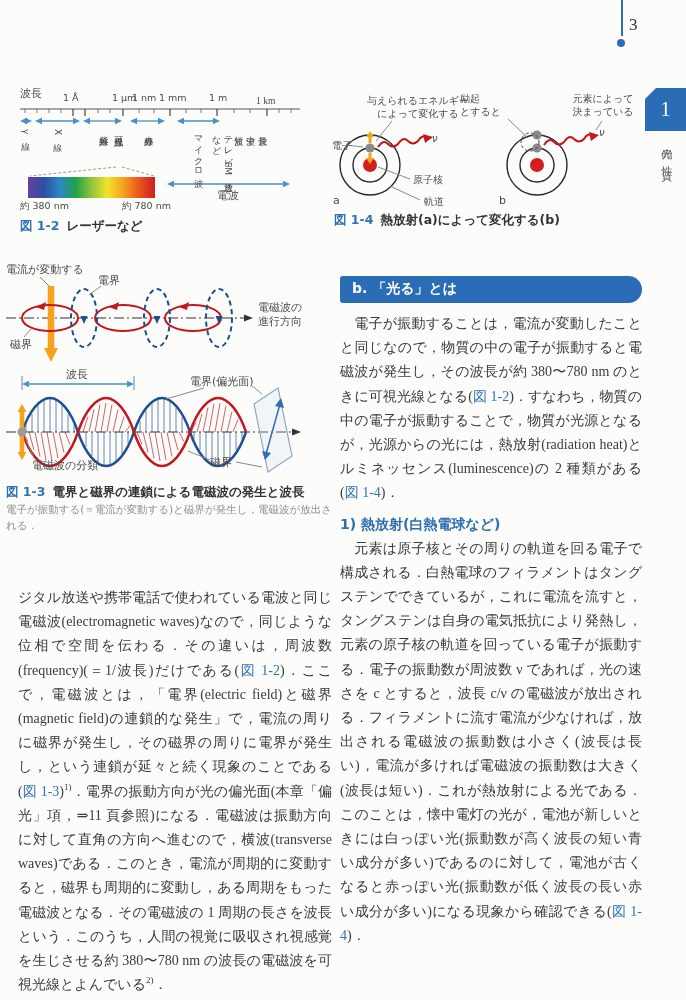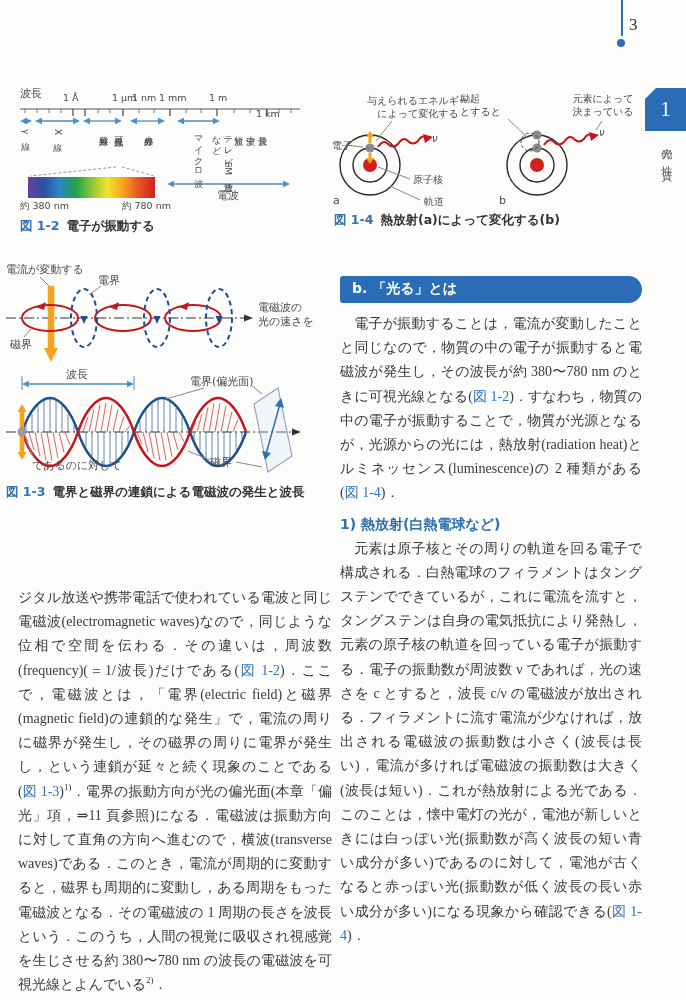--- a/index.html
+++ b/index.html
@@ -102,37 +102,37 @@
         <line x1="154" y1="99" x2="267" y2="99" stroke="#4a8fc7" stroke-width="1.3"></line>
         <polygon points="149,99 156,95.8 156,102.2" fill="#4a8fc7"></polygon>
         <polygon points="272,99 265,95.8 265,102.2" fill="#4a8fc7"></polygon>
       </svg>
     <span class="flabel" style="left:2px;top:2px;font-size:11px;">波長</span>
     <span class="flabel sm" style="left:45px;top:7px;">1 Å</span>
     <span class="flabel sm" style="left:73px;top:7px;margin-left:41px;">1 nm</span>
     <span class="flabel sm" style="left:94px;top:7px;">1 μm</span>
     <span class="flabel sm" style="left:141px;top:7px;">1 mm</span>
     <span class="flabel sm" style="left:191px;top:7px;text-align:right;">1 m</span>
-    <span class="flabel sm" style="left:238px;top:23px;">1 km</span>
+    <span class="flabel sm" style="left:238px;top:10px;font-family:Liberation Serif, serif;">1 km</span>
     <span class="flabel vlabel" style="left:1px;top:44px;">γ線</span>
     <span class="flabel vlabel" style="left:33px;top:44px;">X線</span>
     <span class="flabel vlabel" style="left:79px;top:44px;">紫外線</span>
     <span class="flabel vlabel" style="left:94px;top:44px;">可視光線</span>
     <span class="flabel vlabel" style="left:124px;top:44px;">赤外線</span>
     <span class="flabel vlabel" style="left:174px;top:44px;">マイクロ波</span>
     <span class="flabel vlabel wrap" style="left:192px;top:44px;height:56px;">テレビ・FM放送など</span>
     <span class="flabel vlabel" style="left:214px;top:44px;">短波</span>
     <span class="flabel vlabel" style="left:226px;top:44px;">中波</span>
     <span class="flabel vlabel" style="left:238px;top:44px;">長波</span>
     <div class="spectrum-bar" style="background: linear-gradient(90deg, rgb(106, 63, 158), rgb(43, 79, 162), rgb(46, 134, 198), rgb(31, 162, 74), rgb(143, 196, 59), rgb(242, 227, 43), rgb(246, 162, 29), rgb(232, 83, 31), rgb(210, 31, 31));"></div>
     <span class="flabel sm" style="left:2px;top:115px;">約 380 nm</span>
     <span class="flabel sm" style="left:104px;top:115px;">約 780 nm</span>
     <span class="flabel" style="left:190px;top:104px;width:40px;text-align:center;font-size:11px;">電波</span>
     <div class="caption" style="left:2px;top:133px;">
-      <span class="cl">図 1-2</span><span>電子が振動する</span>
+      <span class="cl">図 1-2</span><span>レーザーなど</span>
     </div>
   </div>
 
   <div class="fig" style="left:332px;top:88px;width:310px;height:165px;">
     <svg width="310" height="122" viewBox="0 0 310 122">
       <g>
         <circle cx="38" cy="77" r="30" fill="none" stroke="#2a2a2a" stroke-width="1.4"></circle>
         <circle cx="38" cy="77" r="17" fill="none" stroke="#2a2a2a" stroke-width="1.4"></circle>
         <circle cx="38" cy="77" r="7" fill="#d21f1f"></circle>
         <circle cx="38" cy="60" r="4.5" fill="#8a8a8a"></circle>
@@ -305,29 +305,30 @@
       <line x1="232" y1="204" x2="258" y2="209" stroke="#888" stroke-width="1"></line>
     <line x1="23" y1="126" x2="125" y2="126" stroke="#4a8fc7" stroke-width="1.3"></line>
         <polygon points="18,126 25,122.8 25,129.2" fill="#4a8fc7"></polygon>
         <polygon points="130,126 123,122.8 123,129.2" fill="#4a8fc7"></polygon>
       </svg>
     <span class="flabel" style="left:2px;top:5px;font-size:11px;">電流が変動する</span>
     <span class="flabel" style="left:94px;top:16px;font-size:11px;">電界</span>
     <span class="flabel" style="left:6px;top:80px;font-size:11px;">磁界</span>
     <div class="flabel" style="left:254px;top:43px;font-size:11px;">
       <div>電磁波の</div>
-      <div>光の速さを</div>
+      <div>進行方向</div>
     </div>
     <span class="flabel" style="left:62px;top:110px;font-size:11px;">波長</span>
     <span class="flabel" style="left:186px;top:117px;font-size:11px;">電界(偏光面)</span>
-    <span class="flabel" style="left:28px;top:201px;font-size:11px;">であるのに対して</span>
+    <span class="flabel" style="left:28px;top:201px;font-size:11px;">電磁波の分類</span>
     <span class="flabel" style="left:206px;top:198px;font-size:11px;">磁界</span>
     <div class="caption" style="left:2px;top:226px;">
       <span class="cl">図 1-3</span><span>電界と磁界の連鎖による電磁波の発生と波長</span>
     </div>
+    <div class="fignote" style="left:2px;top:244px;width:330px;">電子が振動する(＝電流が変動する)と磁界が発生し，電磁波が放出される．</div>
   </div>
 
   <div class="body-text" style="left:18px;top:586px;width:314px;"><span>ジタル放送や携帯電話で使われている電波と同じ電磁波(electromagnetic waves)なので，同じような位相で空間を伝わる．その違いは，周波数(frequency)(＝1/波長)だけである(</span><span class="ref">図 1-2</span><span>)．ここで，電磁波とは，「電界(electric field)と磁界(magnetic field)の連鎖的な発生」で，電流の周りに磁界が発生し，その磁界の周りに電界が発生し，という連鎖が延々と続く現象のことである(</span><span class="ref">図 1-3</span><span>)</span><sup>1)</sup><span>．電界の振動方向が光の偏光面(本章「偏光」項，⇒11 頁参照)になる．電磁波は振動方向に対して直角の方向へ進むので，横波(transverse waves)である．このとき，電流が周期的に変動すると，磁界も周期的に変動し，ある周期をもった電磁波となる．その電磁波の 1 周期の長さを波長という．このうち，人間の視覚に吸収され視感覚を生じさせる約 380〜780 nm の波長の電磁波を可視光線とよんでいる</span><sup>2)</sup><span>．</span></div>
 
   <div class="col-right">
     <div class="sec-head">b. 「光る」とは</div>
     <p class="para"><span>　電子が振動することは，電流が変動したことと同じなので，物質の中の電子が振動すると電磁波が発生し，その波長が約 380〜780 nm のときに可視光線となる(</span><span class="ref">図 1-2</span><span>)．すなわち，物質の中の電子が振動することで，物質が光源となるが，光源からの光には，熱放射(radiation heat)とルミネッセンス(luminescence)の 2 種類がある(</span><span class="ref">図 1-4</span><span>)．</span></p>
     <div class="subhead">1) 熱放射(白熱電球など)</div>
     <p class="para" style="margin-top:2px;"><span>　元素は原子核とその周りの軌道を回る電子で構成される．白熱電球のフィラメントはタングステンでできているが，これに電流を流すと，タングステンは自身の電気抵抗により発熱し，元素の原子核の軌道を回っている電子が振動する．電子の振動数が周波数 ν であれば，光の速さを c とすると，波長 c/ν の電磁波が放出される．フィラメントに流す電流が少なければ，放出される電磁波の振動数は小さく(波長は長い)，電流が多ければ電磁波の振動数は大きく(波長は短い)．これが熱放射による光である．このことは，懐中電灯の光が，電池が新しいときには白っぽい光(振動数が高く波長の短い青い成分が多い)であるのに対して，電池が古くなると赤っぽい光(振動数が低く波長の長い赤い成分が多い)になる現象から確認できる(</span><span class="ref">図 1-4</span><span>)．</span></p>
 

